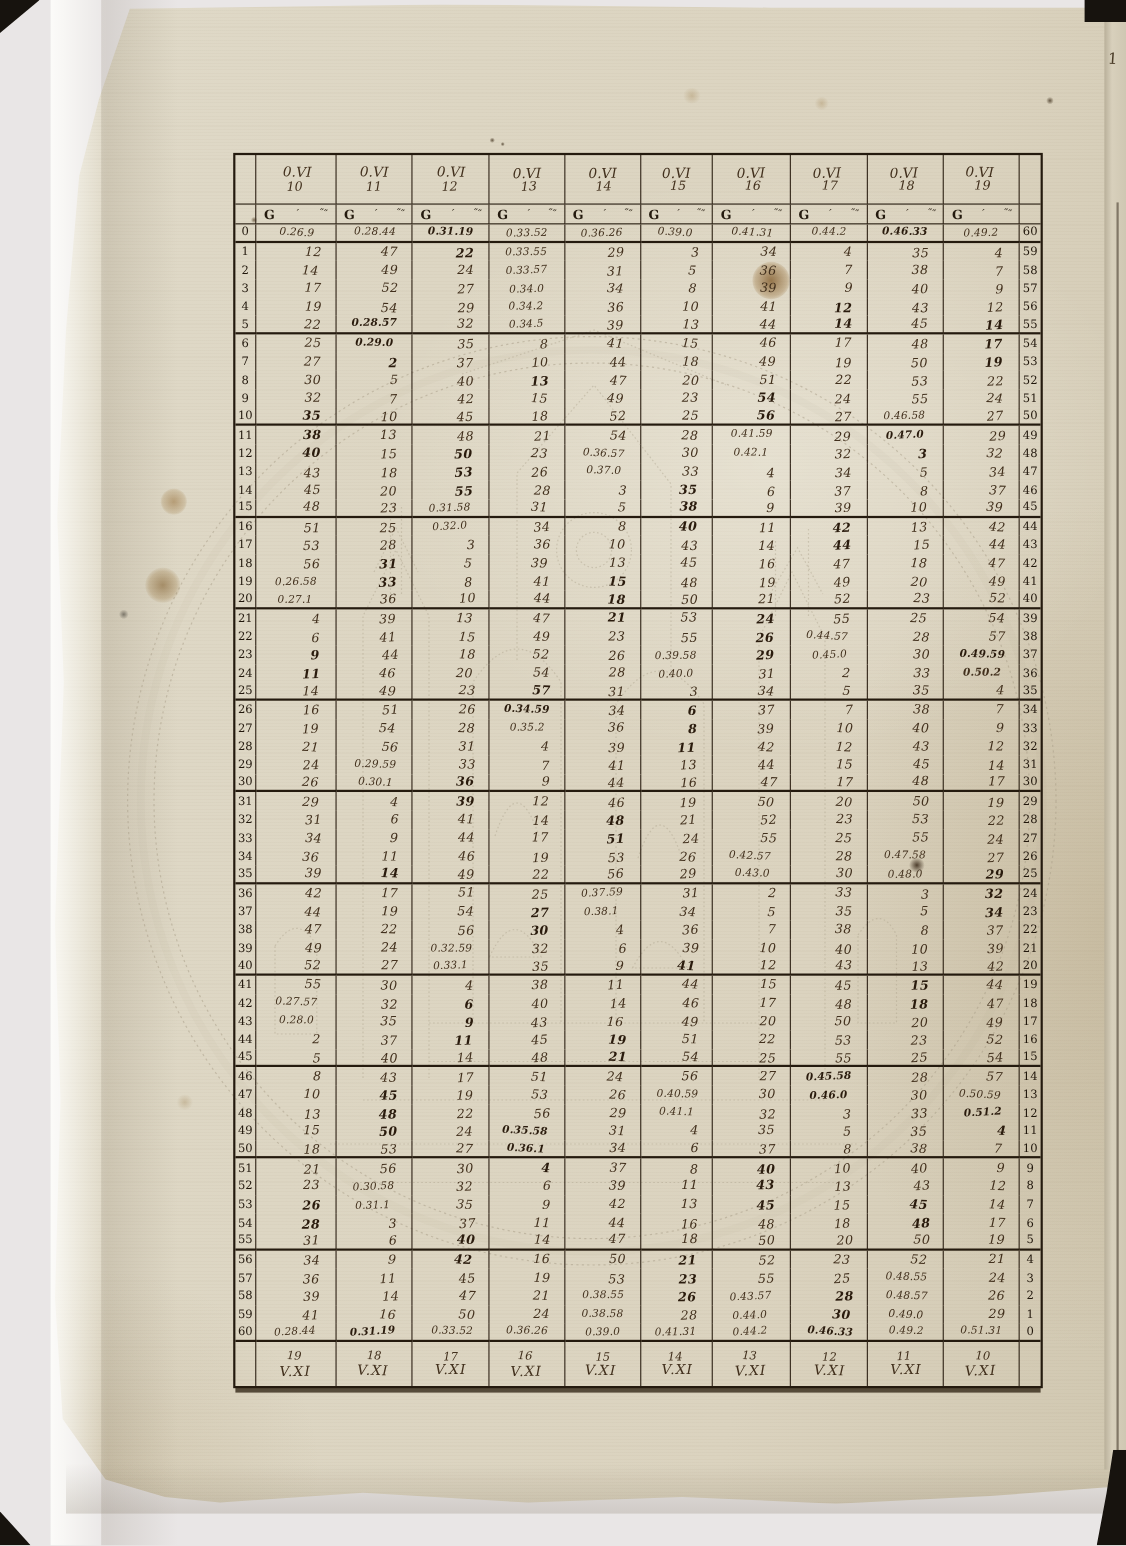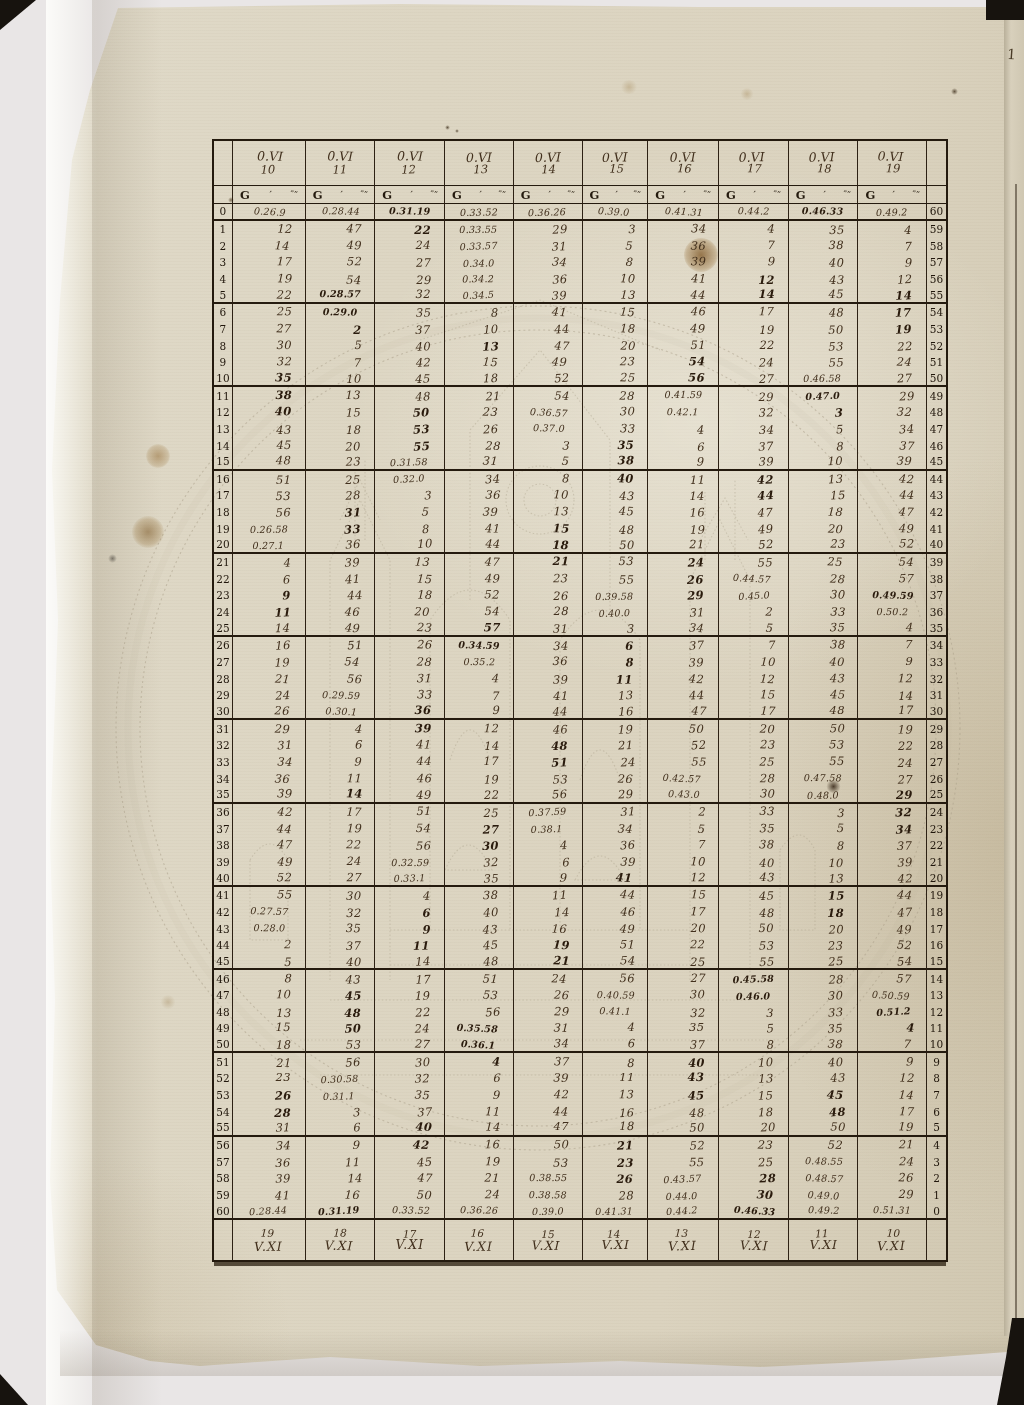--- a/index.html
+++ b/index.html
@@ -1187,21 +1187,21 @@
         <div class="cell" style="width: 71px;">
           <span class="hw sec" style="transform: rotate(-2.205deg) translate(-0.516px, 0.42px);">31</span>
         </div>
         <div class="cell" style="width: 70px;">
           <span class="hw sec" style="transform: rotate(2.562deg) translate(-1.473px, -0.218px);">2</span>
         </div>
         <div class="cell" style="width: 70px;">
           <span class="hw sec" style="transform: rotate(2.401deg) translate(1.458px, -0.264px);">33</span>
         </div>
         <div class="cell" style="width: 69px;">
-          <span class="hw full" style="transform: rotate(0.168deg) translate(0.501px, -0.902px);">0.50.2</span>
+          <span class="hw full" style="transform: rotate(0.168deg) translate(0.501px, -0.902px); font-weight: bold;">0.50.2</span>
         </div>
         <div class="cell last" style="width: 19px;">
           <span class="plabel">36</span>
         </div>
       </div>
       <div class="trow grp">
         <div class="cell" style="width: 19px;">
           <span class="plabel">25</span>
         </div>
         <div class="cell" style="width: 73px;">

